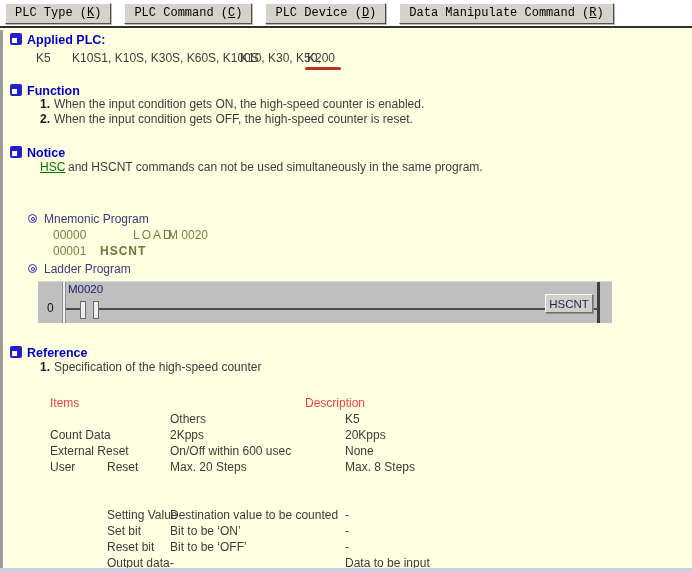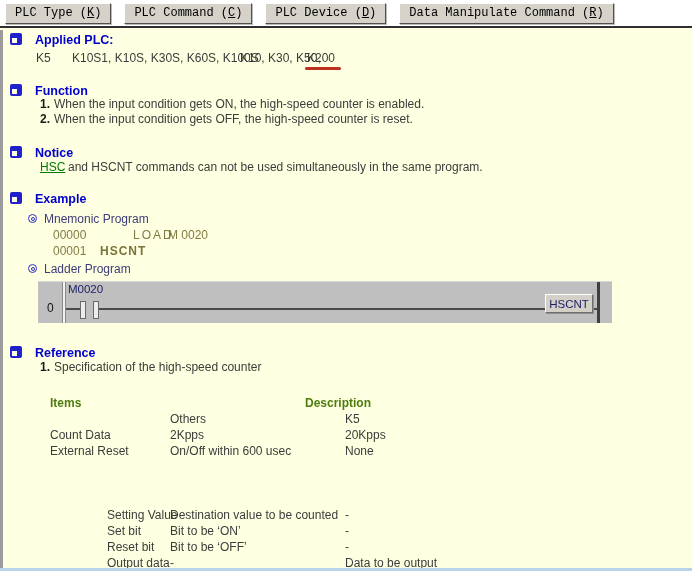--- a/index.html
+++ b/index.html
@@ -28,21 +28,21 @@
   
   .content{
     position:absolute;top:30px;left:0;width:692px;height:541px;
     background:#ffffe1;
   }
   .left-strip{position:absolute;left:0;top:0;bottom:0;width:3px;background:#9c9c9c;}
   .bottom-strip{position:absolute;left:0;bottom:0;width:692px;height:3px;background:#b9d3ea;}
   .line{position:absolute;left:0;right:0;height:15px;white-space:nowrap;}
   .line > span{position:absolute;white-space:nowrap;}
   
-  .heading .h-text{color:#0000cd;font-weight:bold;font-size:12.5px;left:27px;top:0;margin-left:8px;}
+  .heading .h-text{color:#0000cd;font-weight:bold;font-size:12.5px;left:27px;top:0;}
   .sq-icon{
     left:10px;top:0;width:12px;height:12px;background:#2020cc;border-radius:2px;display:inline-block;
   }
   .sq-icon::after{
     content:"";position:absolute;left:2px;top:5px;width:5px;height:5px;background:#ffffe1;
   }
   .circle-icon{
     width:7px;height:7px;border:1px solid #2e2ec8;border-radius:50%;display:inline-block;top:2px;
   }
   .circle-icon::after{
@@ -85,21 +85,21 @@
     color:#1c1c66;font-size:11.5px;
   }
   .rrail{left:559px;top:0;bottom:0;width:3px;background:#3f3f3f;}
   
   .trow{position:absolute;left:0;right:0;height:16px;white-space:nowrap;}
   .trow span{position:absolute;white-space:nowrap;}
   .tc1{left:50px;}
   .tc2{left:107px;}
   .tc3{left:170px;}
   .tc4{left:345px;}
-  .th{font-weight:bold;color:#4d7c0f;text-align:right;}
+  .th{font-weight:normal;color:#ef4444;text-align:right;}
   .th-desc{left:305px;}
 </style>
 </head>
 <body>
 
 <div class="topbar">
   <button class="tb-btn">
       <span>PLC Type (</span>
       <span class="key">K</span>
       <span>)</span>
@@ -150,24 +150,20 @@
 
   <div class="line heading" style="top:116px;">
     <span class="sq-icon"></span>
     <span class="h-text">Notice</span>
   </div>
   <div class="line" style="top:130px;">
     <span class="link-green" style="left:40px;">HSC</span>
     <span style="left:68px;">and HSCNT commands can not be used simultaneously in the same program.</span>
   </div>
 
-  <div class="line heading" style="top:162px;">
-    <span class="sq-icon"></span>
-    <span class="h-text">Example</span>
-  </div>
   <div class="line" style="top:182px;">
     <span class="circle-icon" style="left:28px;"></span>
     <span class="sub-label" style="left:44px;">Mnemonic Program</span>
   </div>
   <div class="line code" style="top:198px;">
     <span style="left:53px;">00000</span>
     <span class="op-spaced" style="left:100px;">LOAD</span>
     <span style="left:168px;">M 0020</span>
   </div>
   <div class="line code" style="top:214px;">
@@ -215,20 +211,26 @@
     <span class="tc2"></span>
     <span class="tc3">2Kpps</span>
     <span class="tc4">20Kpps</span>
   </div>
   <div class="trow" style="top:414px;">
     <span class="tc1">External Reset</span>
     <span class="tc2"></span>
     <span class="tc3">On/Off within 600 usec</span>
     <span class="tc4">None</span>
   </div>
+  <div class="trow" style="top:430px;">
+    <span class="tc1">User</span>
+    <span class="tc2">Reset</span>
+    <span class="tc3">Max. 20 Steps</span>
+    <span class="tc4">Max. 8 Steps</span>
+  </div>
   <div class="trow" style="top:478px;">
     <span class="tc1"></span>
     <span class="tc2">Setting Value</span>
     <span class="tc3">Destination value to be counted</span>
     <span class="tc4">-</span>
   </div>
   <div class="trow" style="top:494px;">
     <span class="tc1"></span>
     <span class="tc2">Set bit</span>
     <span class="tc3">Bit to be ‘ON’</span>
@@ -237,17 +239,17 @@
   <div class="trow" style="top:510px;">
     <span class="tc1"></span>
     <span class="tc2">Reset bit</span>
     <span class="tc3">Bit to be ‘OFF’</span>
     <span class="tc4">-</span>
   </div>
   <div class="trow" style="top:526px;">
     <span class="tc1"></span>
     <span class="tc2">Output data</span>
     <span class="tc3">-</span>
-    <span class="tc4">Data to be output</span>
+    <span class="tc4">Data to be input</span>
   </div>
 
   <div class="bottom-strip"></div>
 </div>
 
 </body></html>

